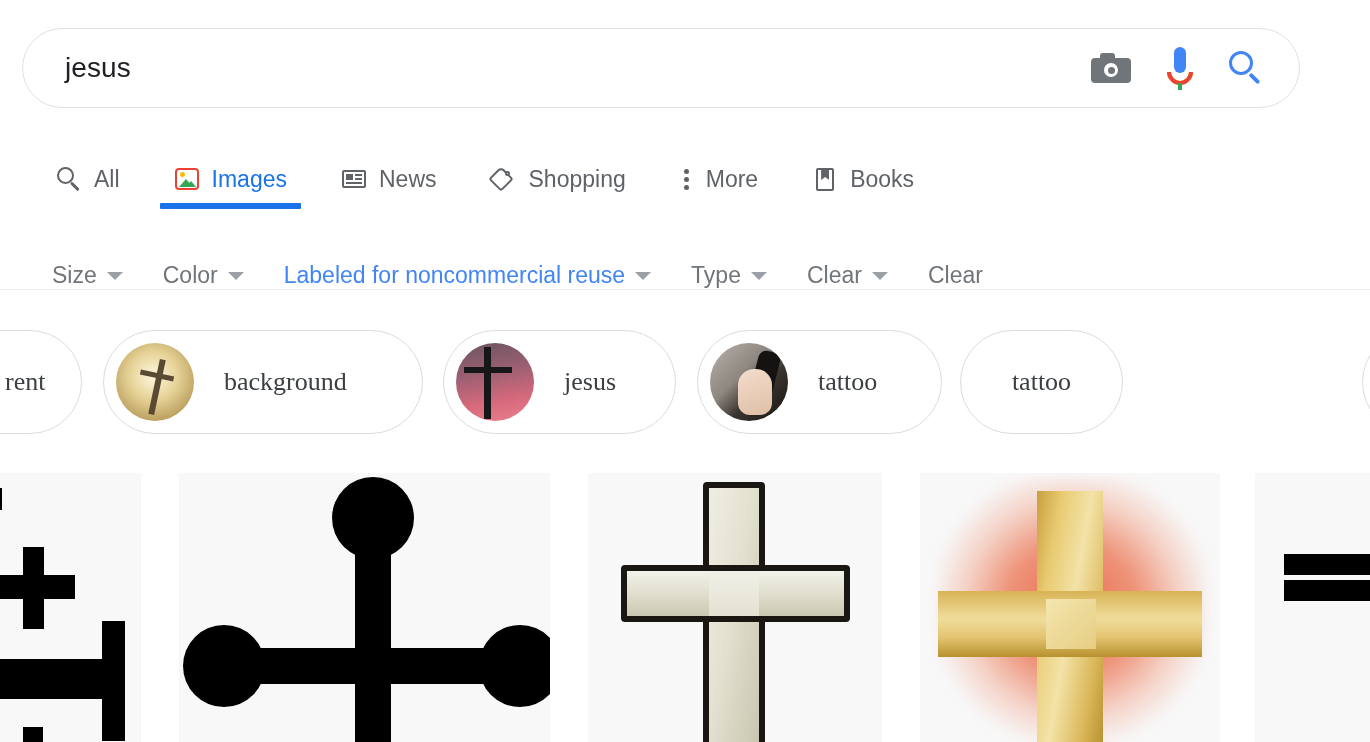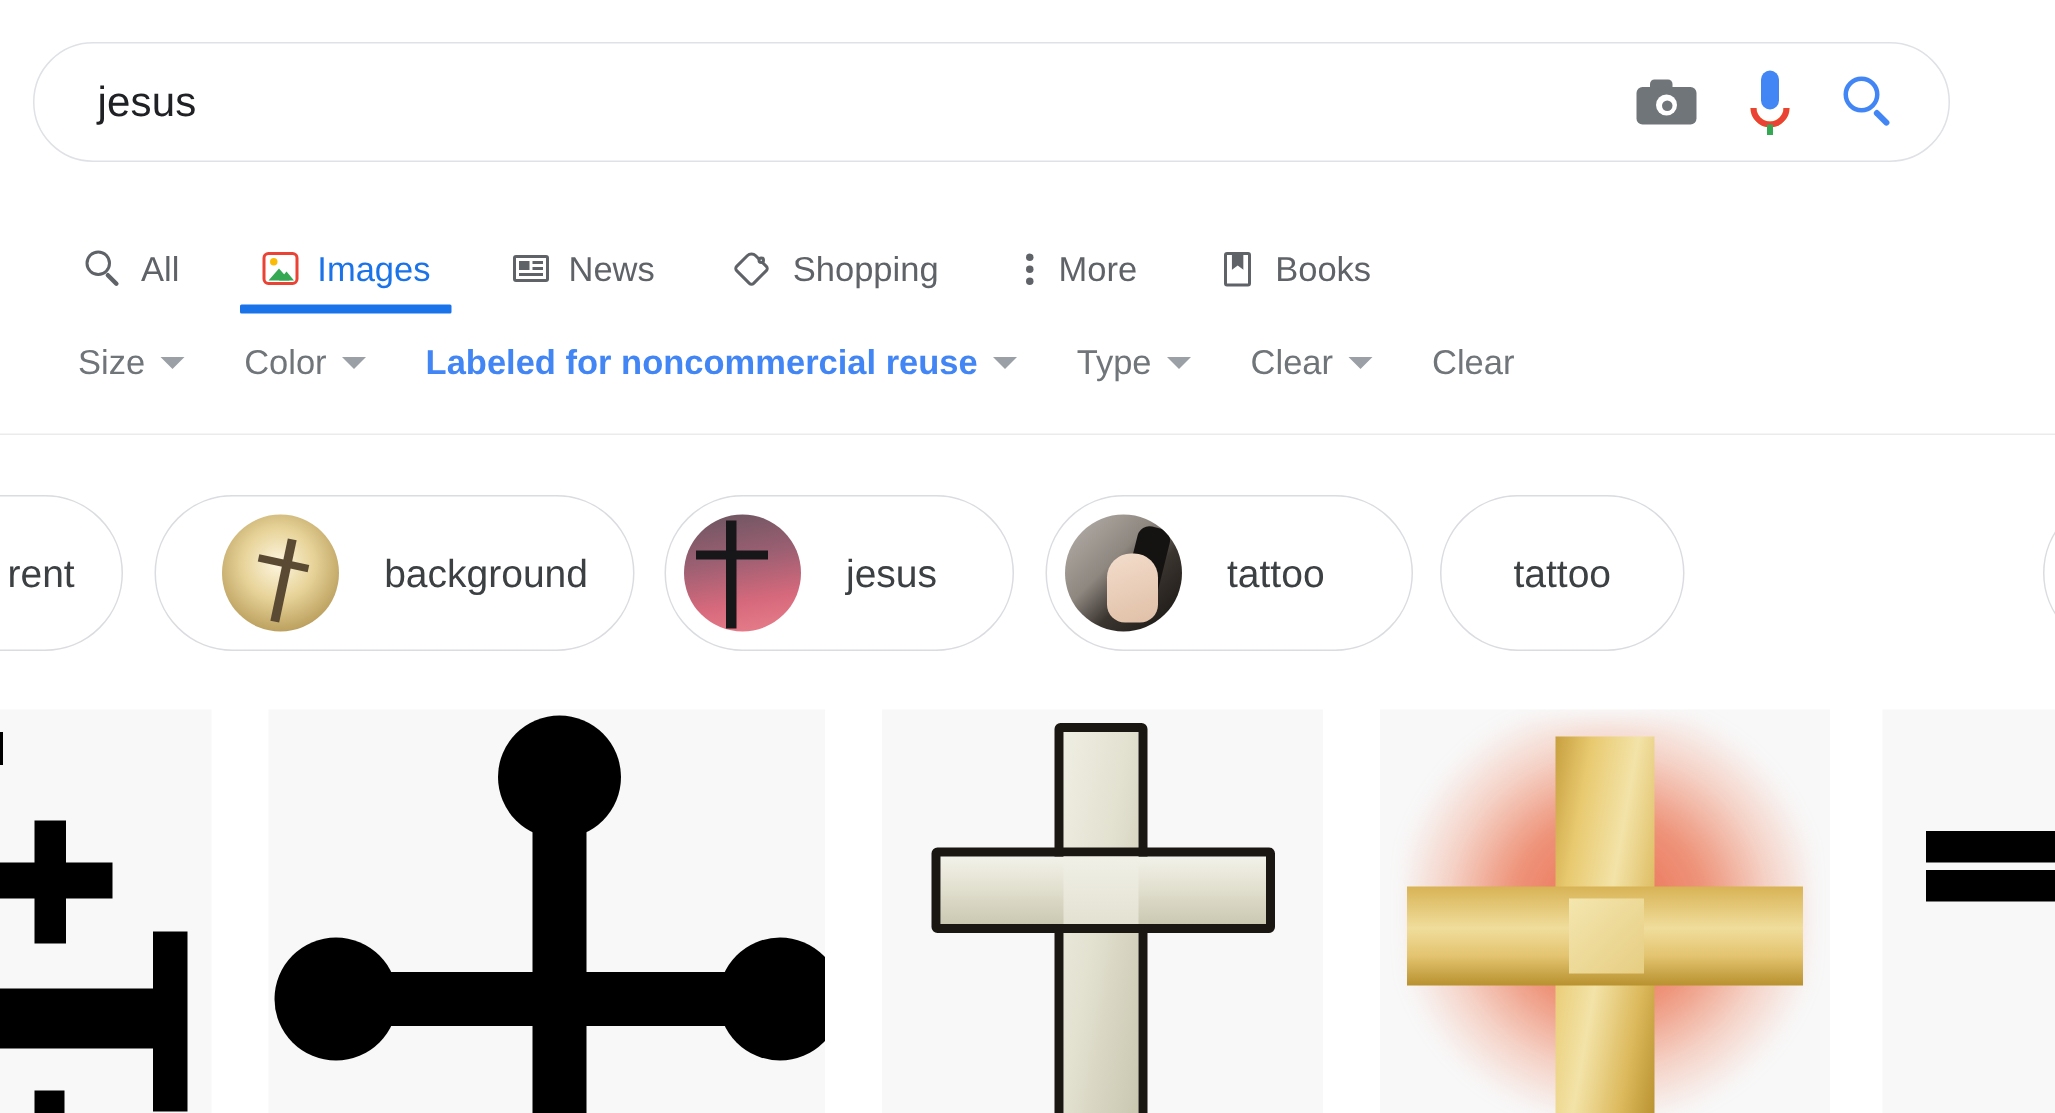--- a/index.html
+++ b/index.html
@@ -100,29 +100,29 @@
   .settings-link { font-size: 23px; color: #5f6368; cursor: pointer; padding: 0 18px; }
   .tools-btn {
     font-size: 23px; color: #5f6368; cursor: pointer;
     background: #e0e0e0; border-radius: 4px;
     padding: 12px 26px;
   }
 
   
   .filters {
     position: absolute; left: 0; top: 228px; width: 1370px; height: 62px;
-    display: flex; align-items: flex-start; padding-left: 52px; gap: 40px;
+    display: flex; align-items: flex-end; padding-left: 52px; gap: 40px;
     border-bottom: 1px solid #ebebeb;
   }
   .filt { display: flex; align-items: center; gap: 10px; font-size: 23px; color: #70757a; cursor: pointer; white-space: nowrap; }
-  .filt.act { color: #4285f4; font-weight: bold; }
+  .filt.act { color: #4285f4; font-weight: normal; }
   .caret { width: 0; height: 0; border-left: 8px solid transparent; border-right: 8px solid transparent; border-top: 8px solid #9aa0a6; }
 
   
-  .chips { position: absolute; left: 0; top: 330px; width: 1226px; height: 106px; }
+  .chips { position: absolute; left: 0; top: 330px; width: 1226px; height: 106px; font-family: Liberation Serif, serif; }
   .chip {
     position: absolute; top: 0; height: 104px;
     border: 1px solid #dadce0; border-radius: 52px; background: #fff;
     display: flex; align-items: center; cursor: pointer; overflow: hidden;
   }
   .chip-thumb { width: 78px; height: 78px; border-radius: 50%; margin-left: 12px; flex: none; overflow: hidden; position: relative; background: #f1f3f4; }
   .chip-label { font-size: 26px; color: #3c4043; padding: 0 30px; white-space: nowrap; }
   .chip-label.no-thumb { padding-left: 42px; padding-right: 42px; }
 
   
@@ -301,21 +301,21 @@
     <span>Clear</span>
   </div>
 </div>
 
 <div class="chips">
 
   <div class="chip" style="left:-58px; width:140px;">
     <span class="chip-label no-thumb" style="padding-left:62px;">rent</span>
   </div>
 
-  <div class="chip" style="left:103px; width:320px;justify-content:flex-end;">
+  <div class="chip" style="left:103px; width:320px;">
     <div class="chip-thumb th-bg">
       <div class="cr-v"></div>
         <div class="cr-h"></div>
     </div>
     <span class="chip-label">background</span>
   </div>
 
   <div class="chip" style="left:443px; width:233px;">
     <div class="chip-thumb th-jesus">
       <div class="cr-v"></div>

